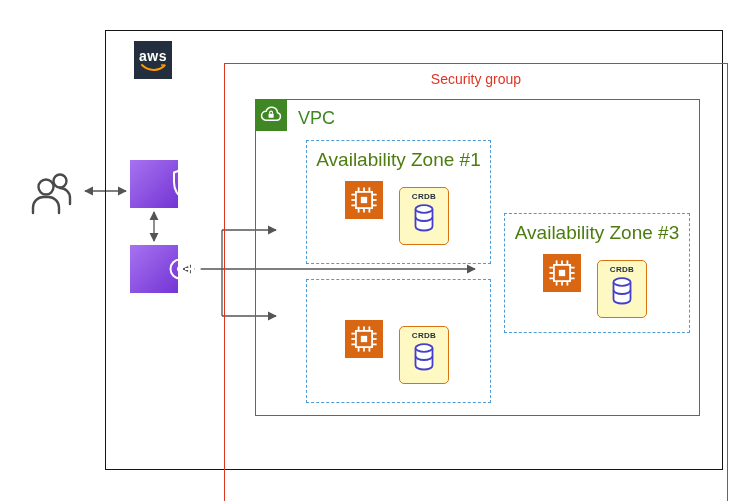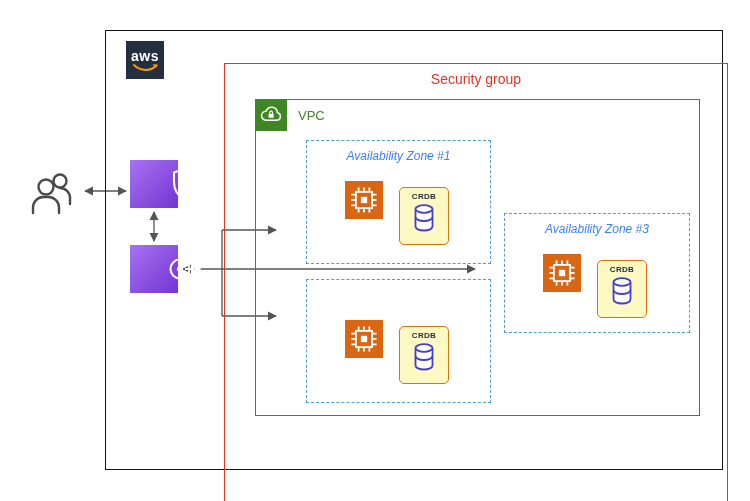--- a/index.html
+++ b/index.html
@@ -7,33 +7,33 @@
   .abs { position:absolute; }
   .canvas { position:relative; width:750px; height:501px; background:#ffffff; overflow:hidden; }
 
   
   .outer-box { left:105px; top:30px; width:618px; height:440px; border:1.5px solid #141414; }
   .sg-box    { left:90px;  top:32px; width:504px; height:457px; border:1px solid #DD3522;margin-left:28px; }
   .sg-label  { left:0; top:7px; width:100%; text-align:center; color:#DD3522; font-size:14px; }
   .vpc-box   { left:30px; top:35px; width:445px; height:317px; border:1px solid #3F8624; }
   .vpc-icon  { left:-1px; top:-1px; width:32px; height:32px; background:#3F8624;
                display:flex; align-items:center; justify-content:center; }
-  .vpc-label { left:42px; top:8px; color:#3F8624; font-size:13px; }
-
-  
-  .aws-logo { left:20px; top:10px; width:38px; height:38px; background:#232F3E; color:#fff;
+  .vpc-label { left:42px; top:8px; color:#3F8624; font-size:18px; }
+
+  
+  .aws-logo { left:28px; top:10px; width:38px; height:38px; background:#232F3E; color:#fff;
               display:flex; flex-direction:column; align-items:center; justify-content:center; }
   .aws-text { font-size:14px; font-weight:bold; line-height:1; letter-spacing:.5px; }
 
   
   .az  { border:1.5px dashed #4E9BD5; }
   .az1 { left:50px;  top:40px;  width:185px; height:124px; }
   .az2 { left:50px;  top:179px; width:185px; height:124px; }
   .az3 { left:248px; top:113px; width:186px; height:120px; }
-  .az-label { left:0; top:8px; width:100%; text-align:center; color:#3b82f6; font-size:12px;font-style:italic; }
+  .az-label { left:0; top:8px; width:100%; text-align:center; color:#4d7c0f; font-size:19px; }
 
   .ec2 { left:38px; top:40px; width:38px; height:38px; background:#D86613;
          display:flex; align-items:center; justify-content:center; }
   .crdb { left:92px; top:46px; width:50px; height:58px; border:1.5px solid #D9730F;
           border-radius:5px; background:#fef9c3; display:flex; flex-direction:column; align-items:center; }
   .crdb-label { font-size:8px; font-weight:bold; color:#232F3E; margin-top:4px; letter-spacing:.3px; }
   .crdb svg { margin-top:2px; }
 
   
   .users { left:27px; top:167px; width:52px; height:52px; }

